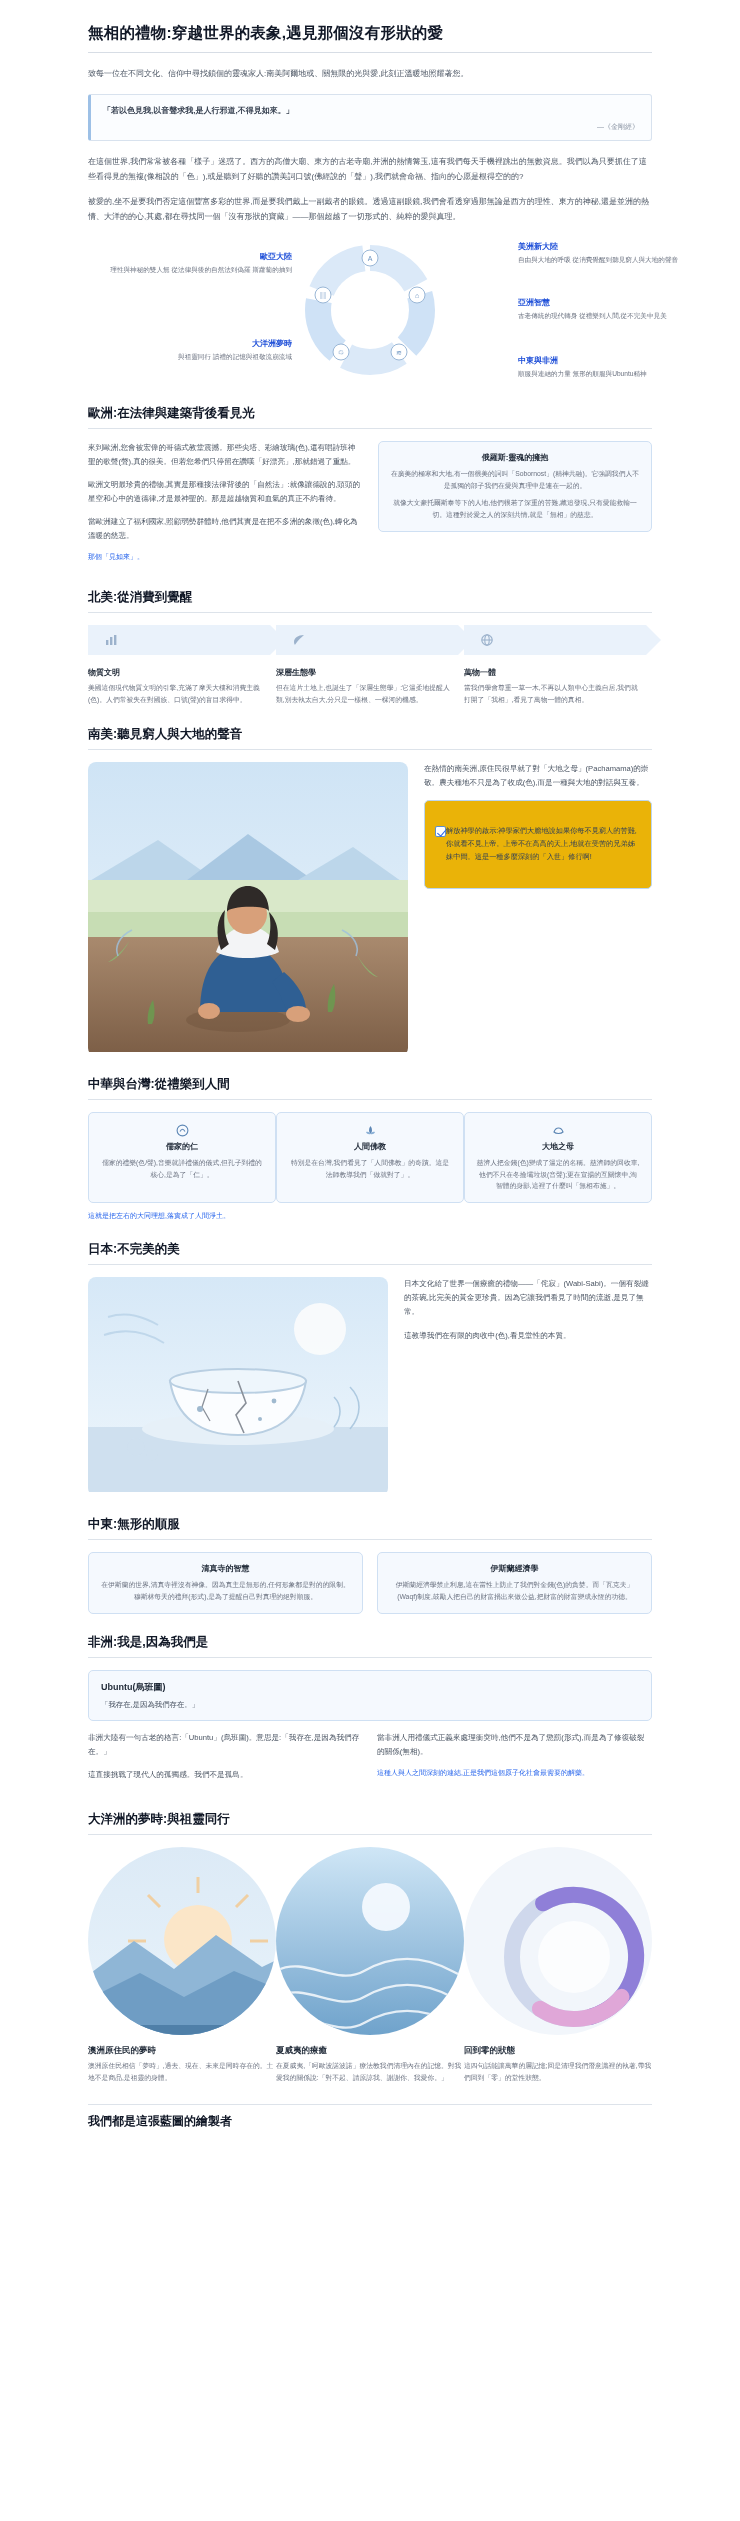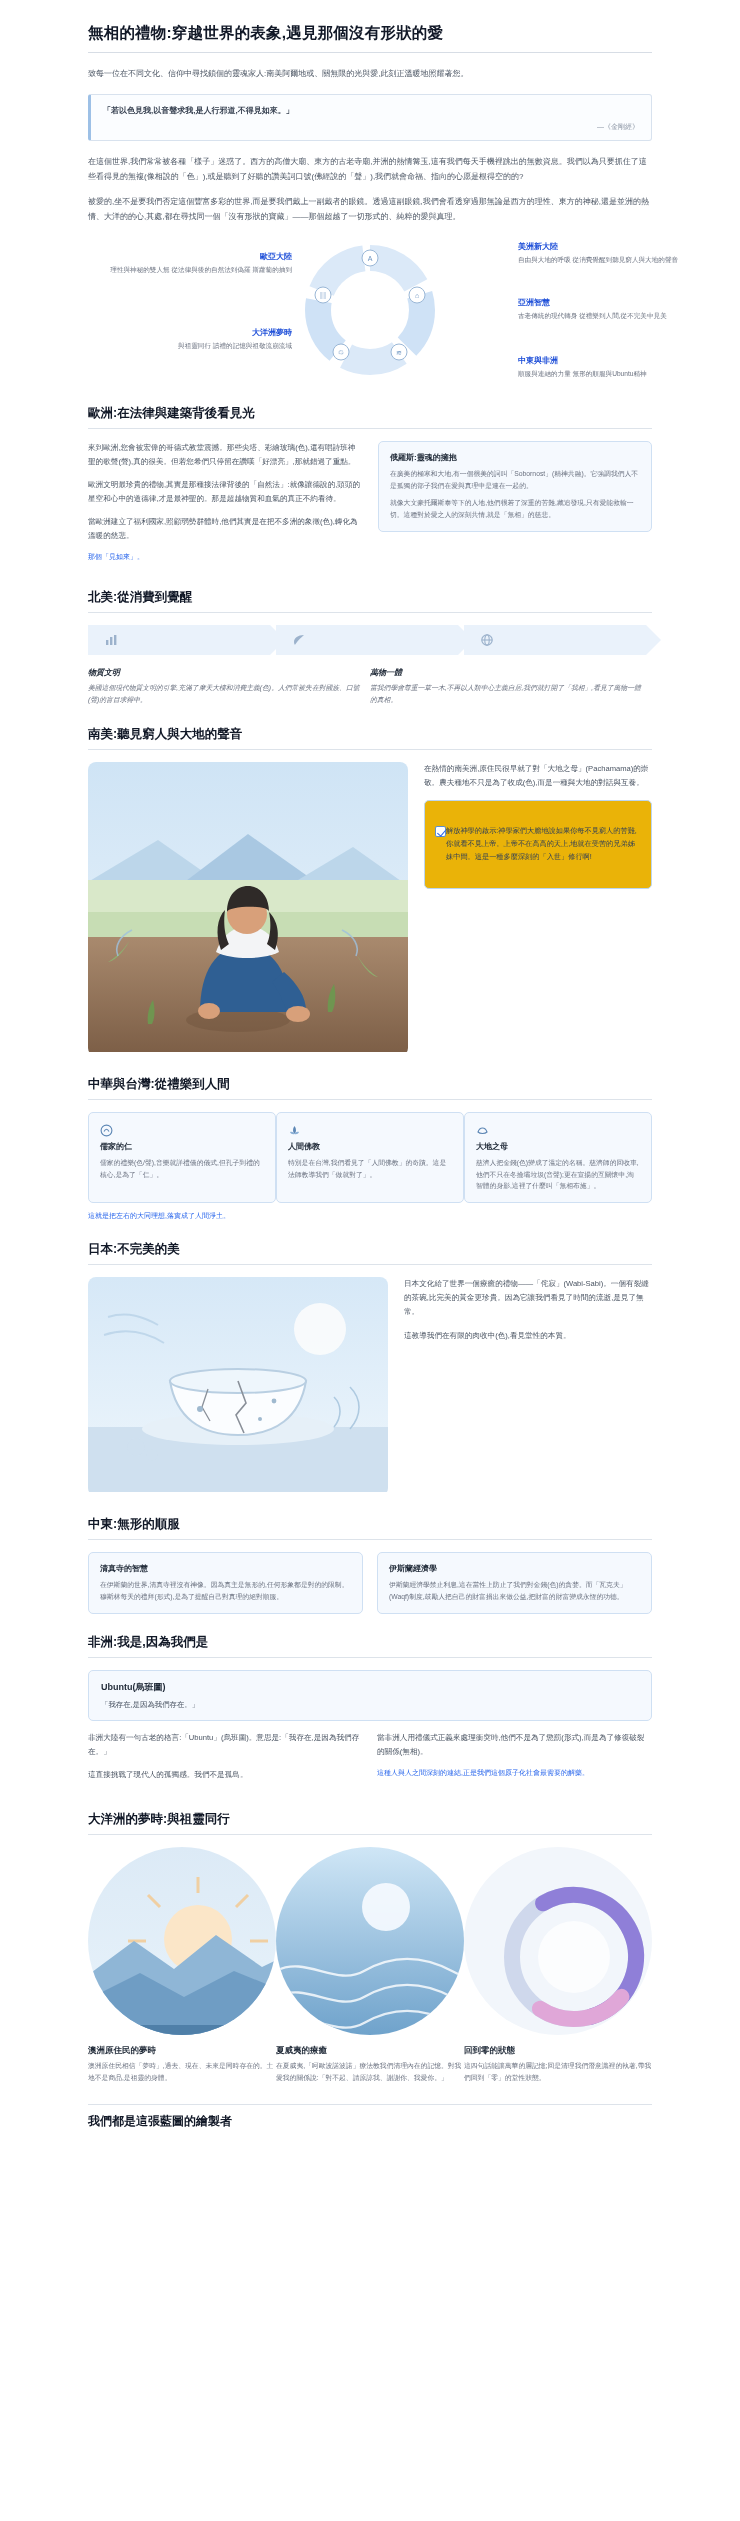--- a/index.html
+++ b/index.html
@@ -71,40 +71,40 @@
   .body-sm { font-size: 7.6px; line-height: 1.85; color: #4b5563; margin: 0 0 9px 0;}
   
   .grid2 { display: flex; gap: 14px; }
   .grid2 > * { flex: 1 1 0; }
   .grid3 { display: flex; gap: 0; }
   .grid3 > * { flex: 1 1 0; }
   .card {
     border: 1px solid #dbe3ec; border-radius: 5px; padding: 10px 11px;
     background: #fff;
   }
-  .card.blue { background: #f5f9fe; border-color: #cfe0f3; }
+  .card.blue { background: #f5f9fe; border-color: #cfe0f3; text-align: center; }
   .card .ct { font-size: 8px; font-weight: bold; color: #1f2937; margin-bottom: 5px;}
   .card .cd { font-size: 6.8px; line-height: 1.75; color: #6b7280;}
   
   .steps { display: flex; gap: 0; margin: 4px 0 10px 0; }
   .step {
     position: relative; flex: 1 1 0;
     background: #eaf2fb; height: 30px;
     display: flex; align-items: center; padding-left: 16px;
     margin-right: 6px;
   }
   .step:after {
     content: ""; position: absolute; right: -15px; top: 0;
     border-left: 15px solid #eaf2fb;
     border-top: 15px solid transparent;
     border-bottom: 15px solid transparent;
     z-index: 2;
   }
   .step .ic { width: 14px; height: 14px; opacity:.55; }
-  .step-labels { display: flex; gap: 0; font-style: italic; }
+  .step-labels { display: flex; gap: 0; }
   .step-labels > div { flex: 1 1 0; padding-right: 10px; }
   .step-labels .st { font-size: 8px; font-weight: bold; color: #1f2937; margin: 2px 0 4px 0;}
   .step-labels .sd { font-size: 6.8px; color: #6b7280; line-height: 1.75;}
   
   .illus { border-radius: 8px; overflow: hidden; display: block; }
   .callout {
     border: 1px solid #bcd6f0; background: #eab308; border-radius: 5px;
     padding: 24px 10px; display: flex; align-items: flex-start;
     margin-top: 10px;
   }
@@ -173,21 +173,21 @@
           <text x="104" y="120">≋</text>
             <text x="46" y="120">♲</text>
           <text x="28" y="63">▥</text>
         </g>
       </svg>
     </div>
     <div class="dnode dn-left" style="top:16px">
       <div class="dt">歐亞大陸</div>
       <div class="dd">理性與神秘的雙人無 從法律與後的自然法到偽羅 斯蘿蔔的抽到</div>
     </div>
-    <div class="dnode dn-left" style="top:92px">
+    <div class="dnode dn-left" style="top:103px">
       <div class="dt">大洋洲夢時</div>
       <div class="dd">與祖靈同行 讀禮的記憶與祖敬流崩流域</div>
     </div>
     <div class="dnode dn-right" style="top:6px">
       <div class="dt">美洲新大陸</div>
       <div class="dd">自由與大地的呼吸 從消費覺醒到聽見窮人與大地的聲音</div>
     </div>
     <div class="dnode dn-right" style="top:62px">
       <div class="dt">亞洲智慧</div>
       <div class="dd">古老傳統的現代轉身 從禮樂到人間,從不完美中見美</div>
@@ -242,20 +242,24 @@
             <ellipse cx="7" cy="7" rx="2.2" ry="5.2" fill="none" stroke="#5d7fa6" stroke-width="1.1"></ellipse>
             <line x1="1.8" y1="7" x2="12.2" y2="7" stroke="#5d7fa6" stroke-width="1.1"></line>
           </svg>
       </span>
     </div>
   </div>
   <div class="step-labels">
     <div>
       <div class="st">物質文明</div>
       <div class="sd">美國這個現代物質文明的引擎,充滿了摩天大樓和消費主義(色)。人們常被失在對國族、口號(聲)的盲目求得中。</div>
+    </div>
+    <div>
+      <div class="st">深層生態學</div>
+      <div class="sd">但在這片土地上,也誕生了「深層生態學」:它溫柔地提醒人類,別去執太自大,分只是一樣根、一棵河的機感。</div>
     </div>
     <div>
       <div class="st">萬物一體</div>
       <div class="sd">當我們學會尊重一草一木,不再以人類中心主義自居,我們就打開了「我相」,看見了萬物一體的真相。</div>
     </div>
   </div>
 
   <h2 class="h2">南美:聽見窮人與大地的聲音</h2>
   <div class="h2-rule"></div>
   <div class="row-split">

